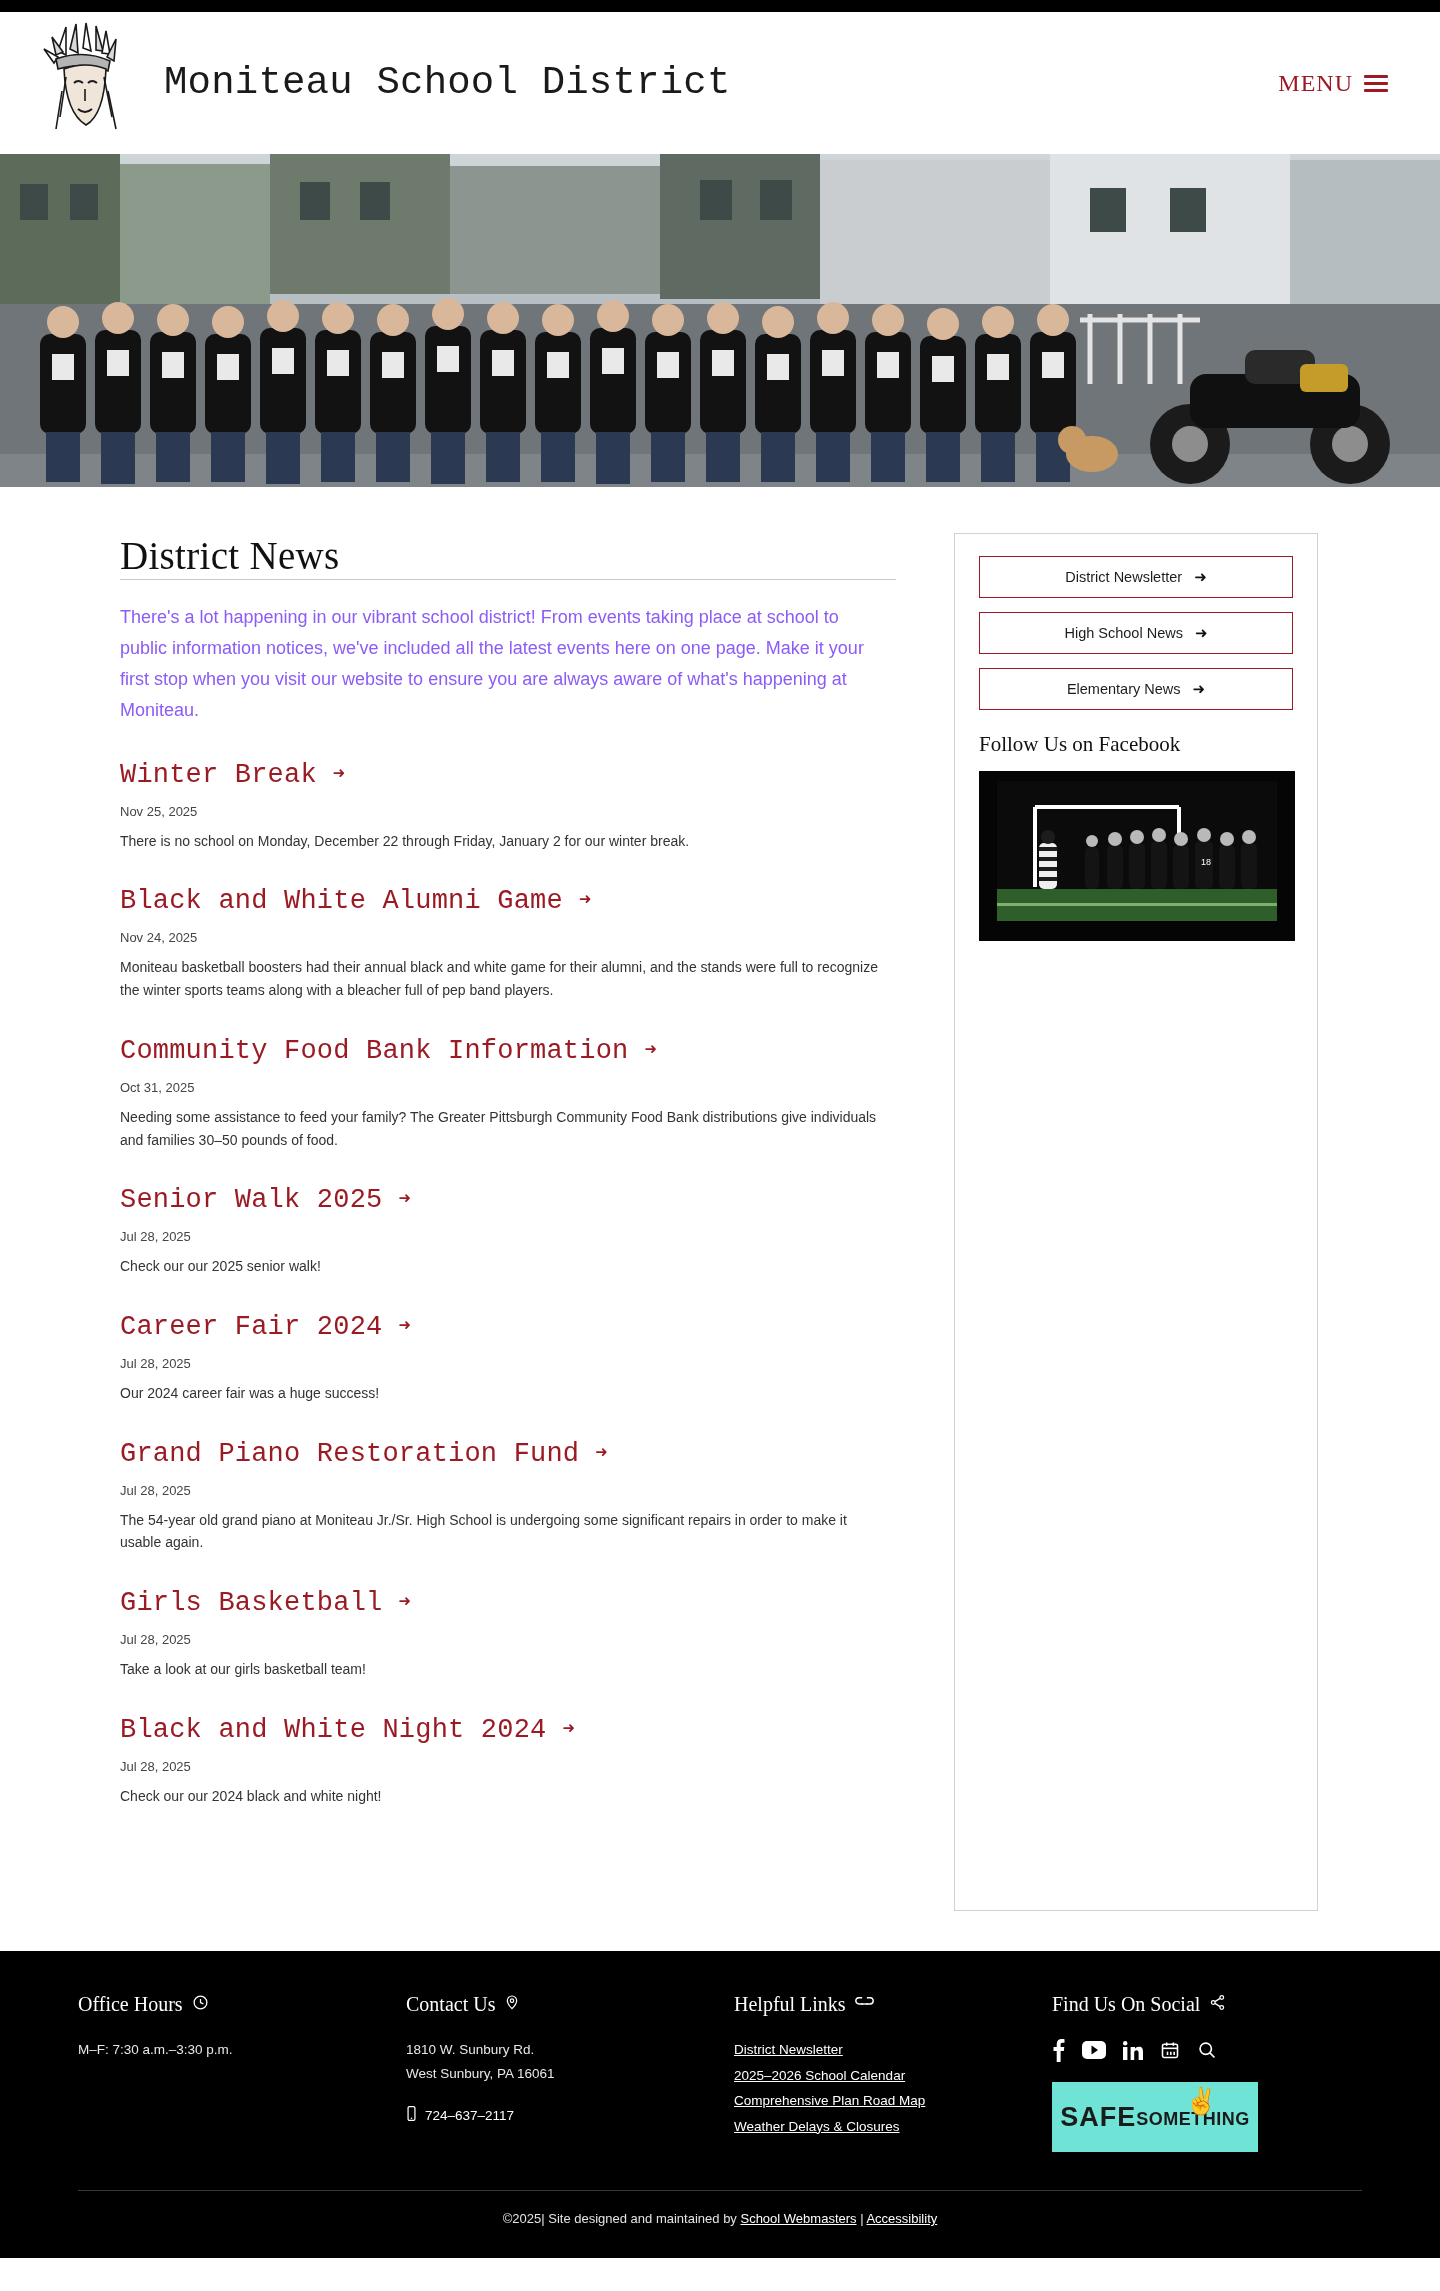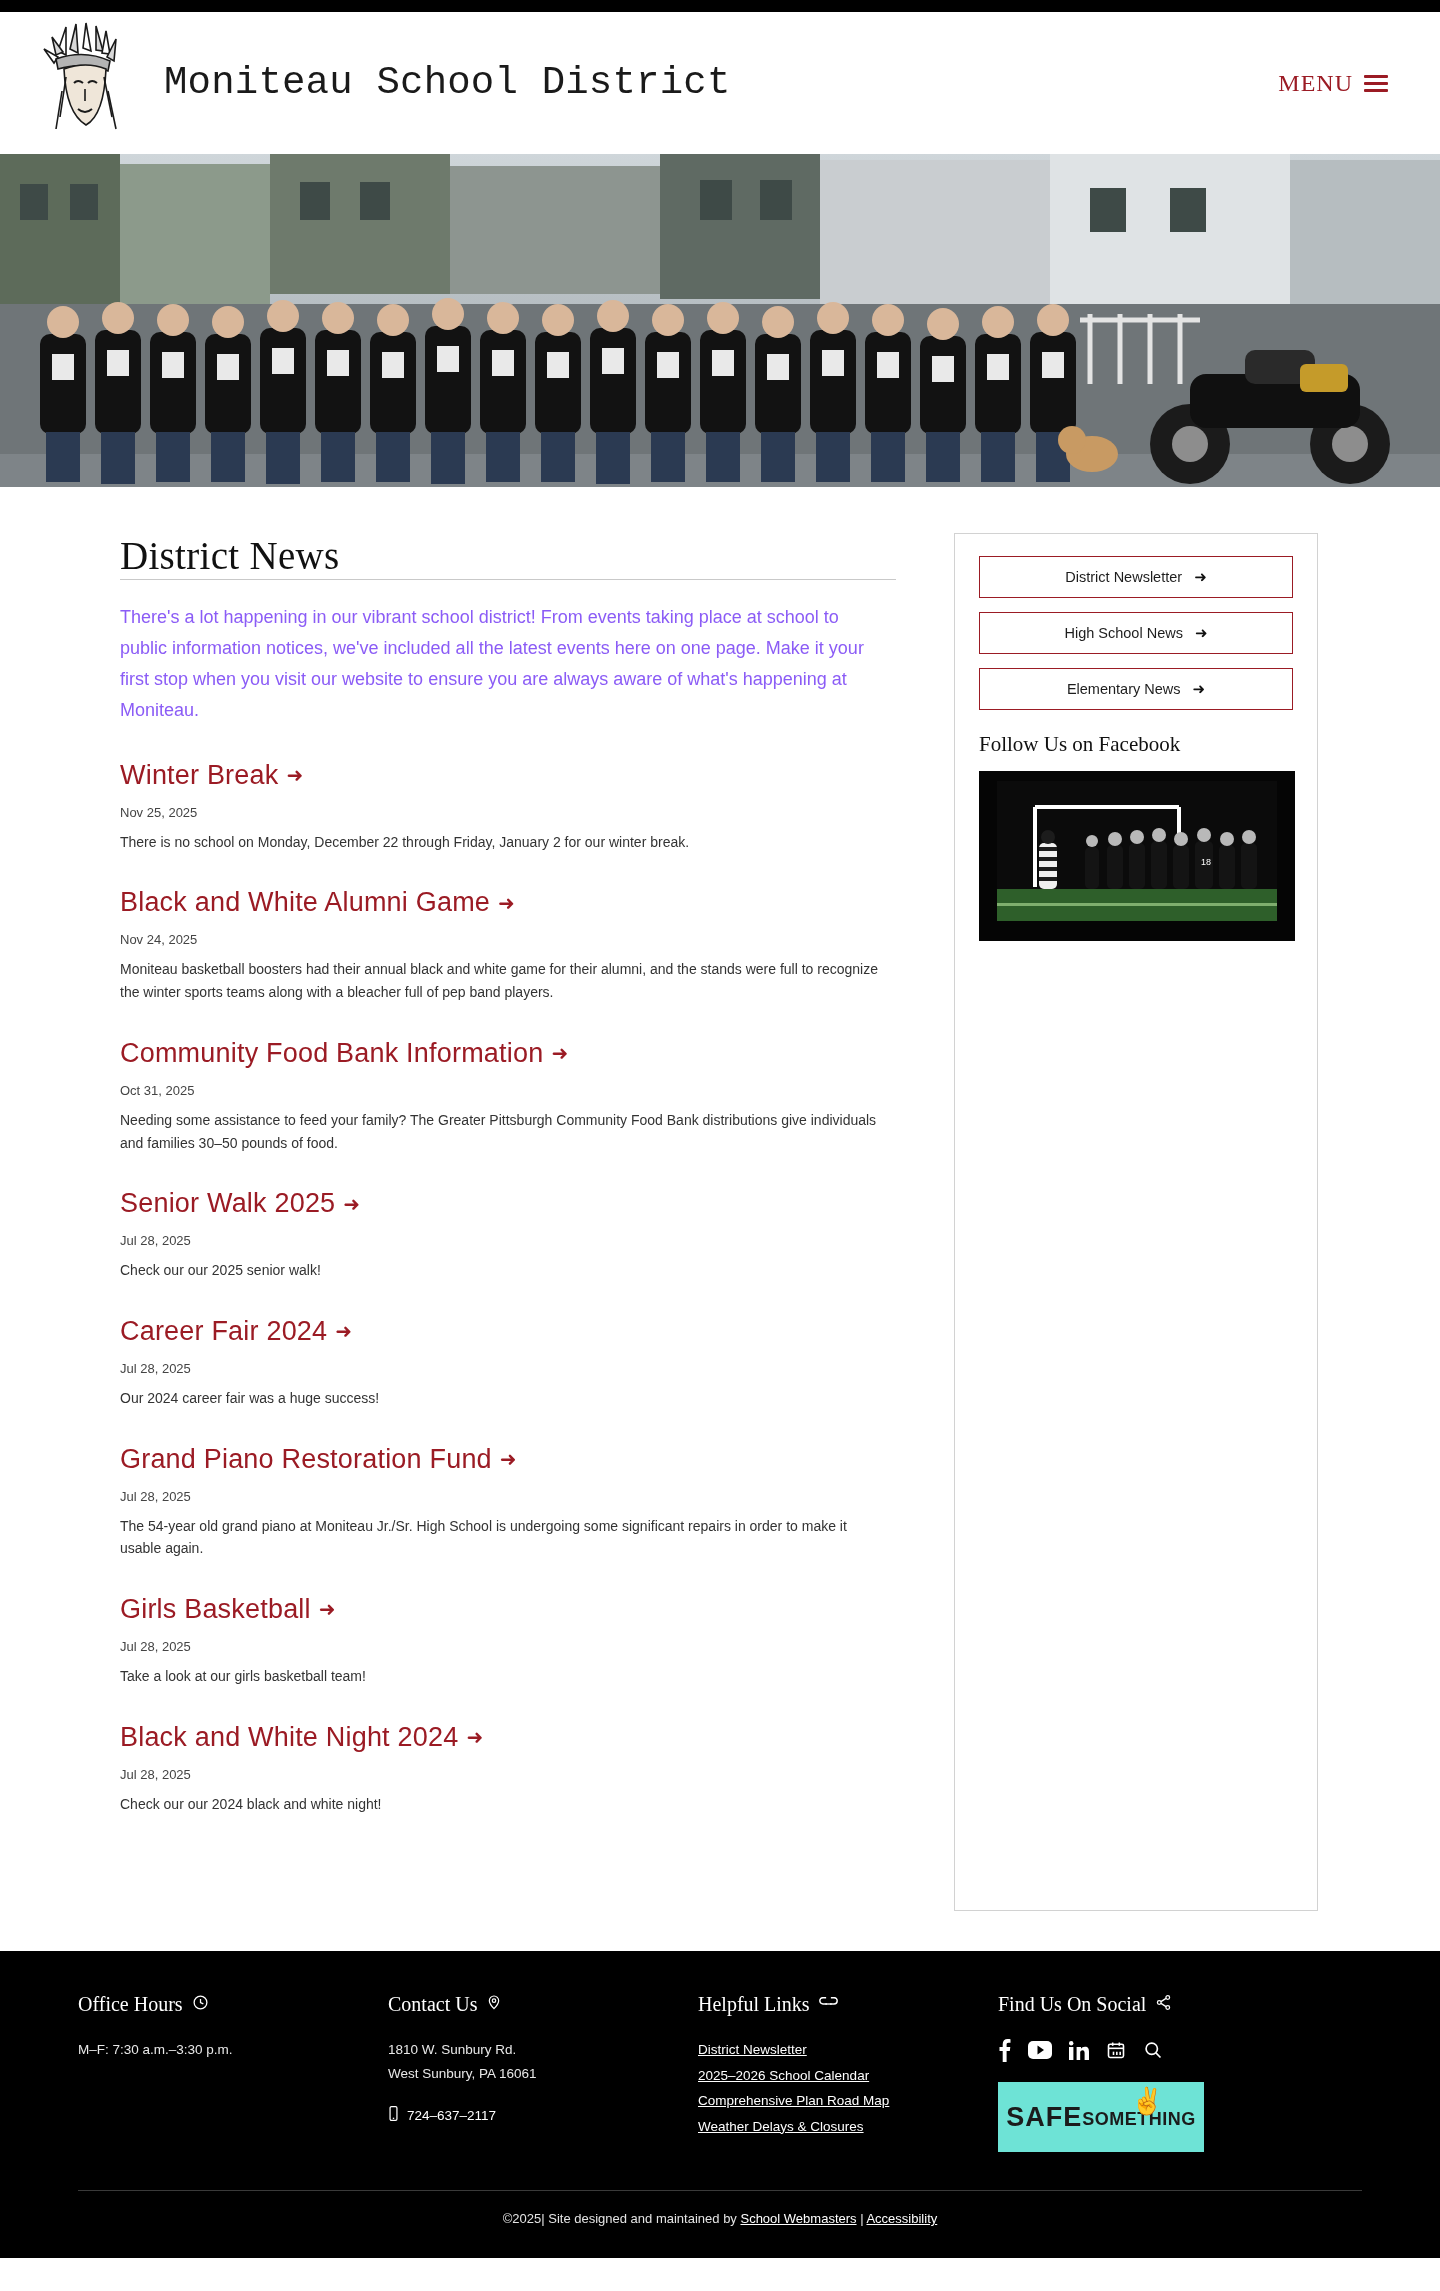--- a/index.html
+++ b/index.html
@@ -92,27 +92,27 @@
   .intro {
     font-size: 18px;
     line-height: 1.72;
     color: #8b5cf6;
     max-width: 768px;
     margin-bottom: 34px;
   }
 
   .news-item { margin-bottom: 34px; }
   .news-title {
-    font-family: Liberation Sans, sans-serif;
+    font-family: Liberation Mono, monospace;
     font-size: 27px;
     color: #9b1b24;
     font-weight: 400;
     display: inline-flex;
     align-items: center;
-    gap: 8px;
+    gap: 16px;
     cursor: pointer;
     letter-spacing: 0.2px;
   }
   .news-title .arrow { font-size: 20px; line-height: 1; }
   .news-date {
     font-size: 13px;
     color: #444;
     margin-top: 14px;
     margin-bottom: 11px;
   }
@@ -163,21 +163,21 @@
 
   
   .footer {
     background: #000;
     color: #fff;
     padding: 42px 0 0 0;
   }
   .footer-cols {
     display: flex;
     padding: 0 78px;
-    gap: 0;
+    gap: 18px;
   }
   .f-col { flex: 1; }
   .f-col.office { width: 310px; flex: none; }
   .f-col.contact { width: 310px; flex: none; }
   .f-col.helpful { width: 300px; flex: none; }
   .f-col.social { width: 320px; flex: none; }
   .f-head {
     font-family: "Liberation Serif", serif;
     font-size: 20px;
     display: flex;

